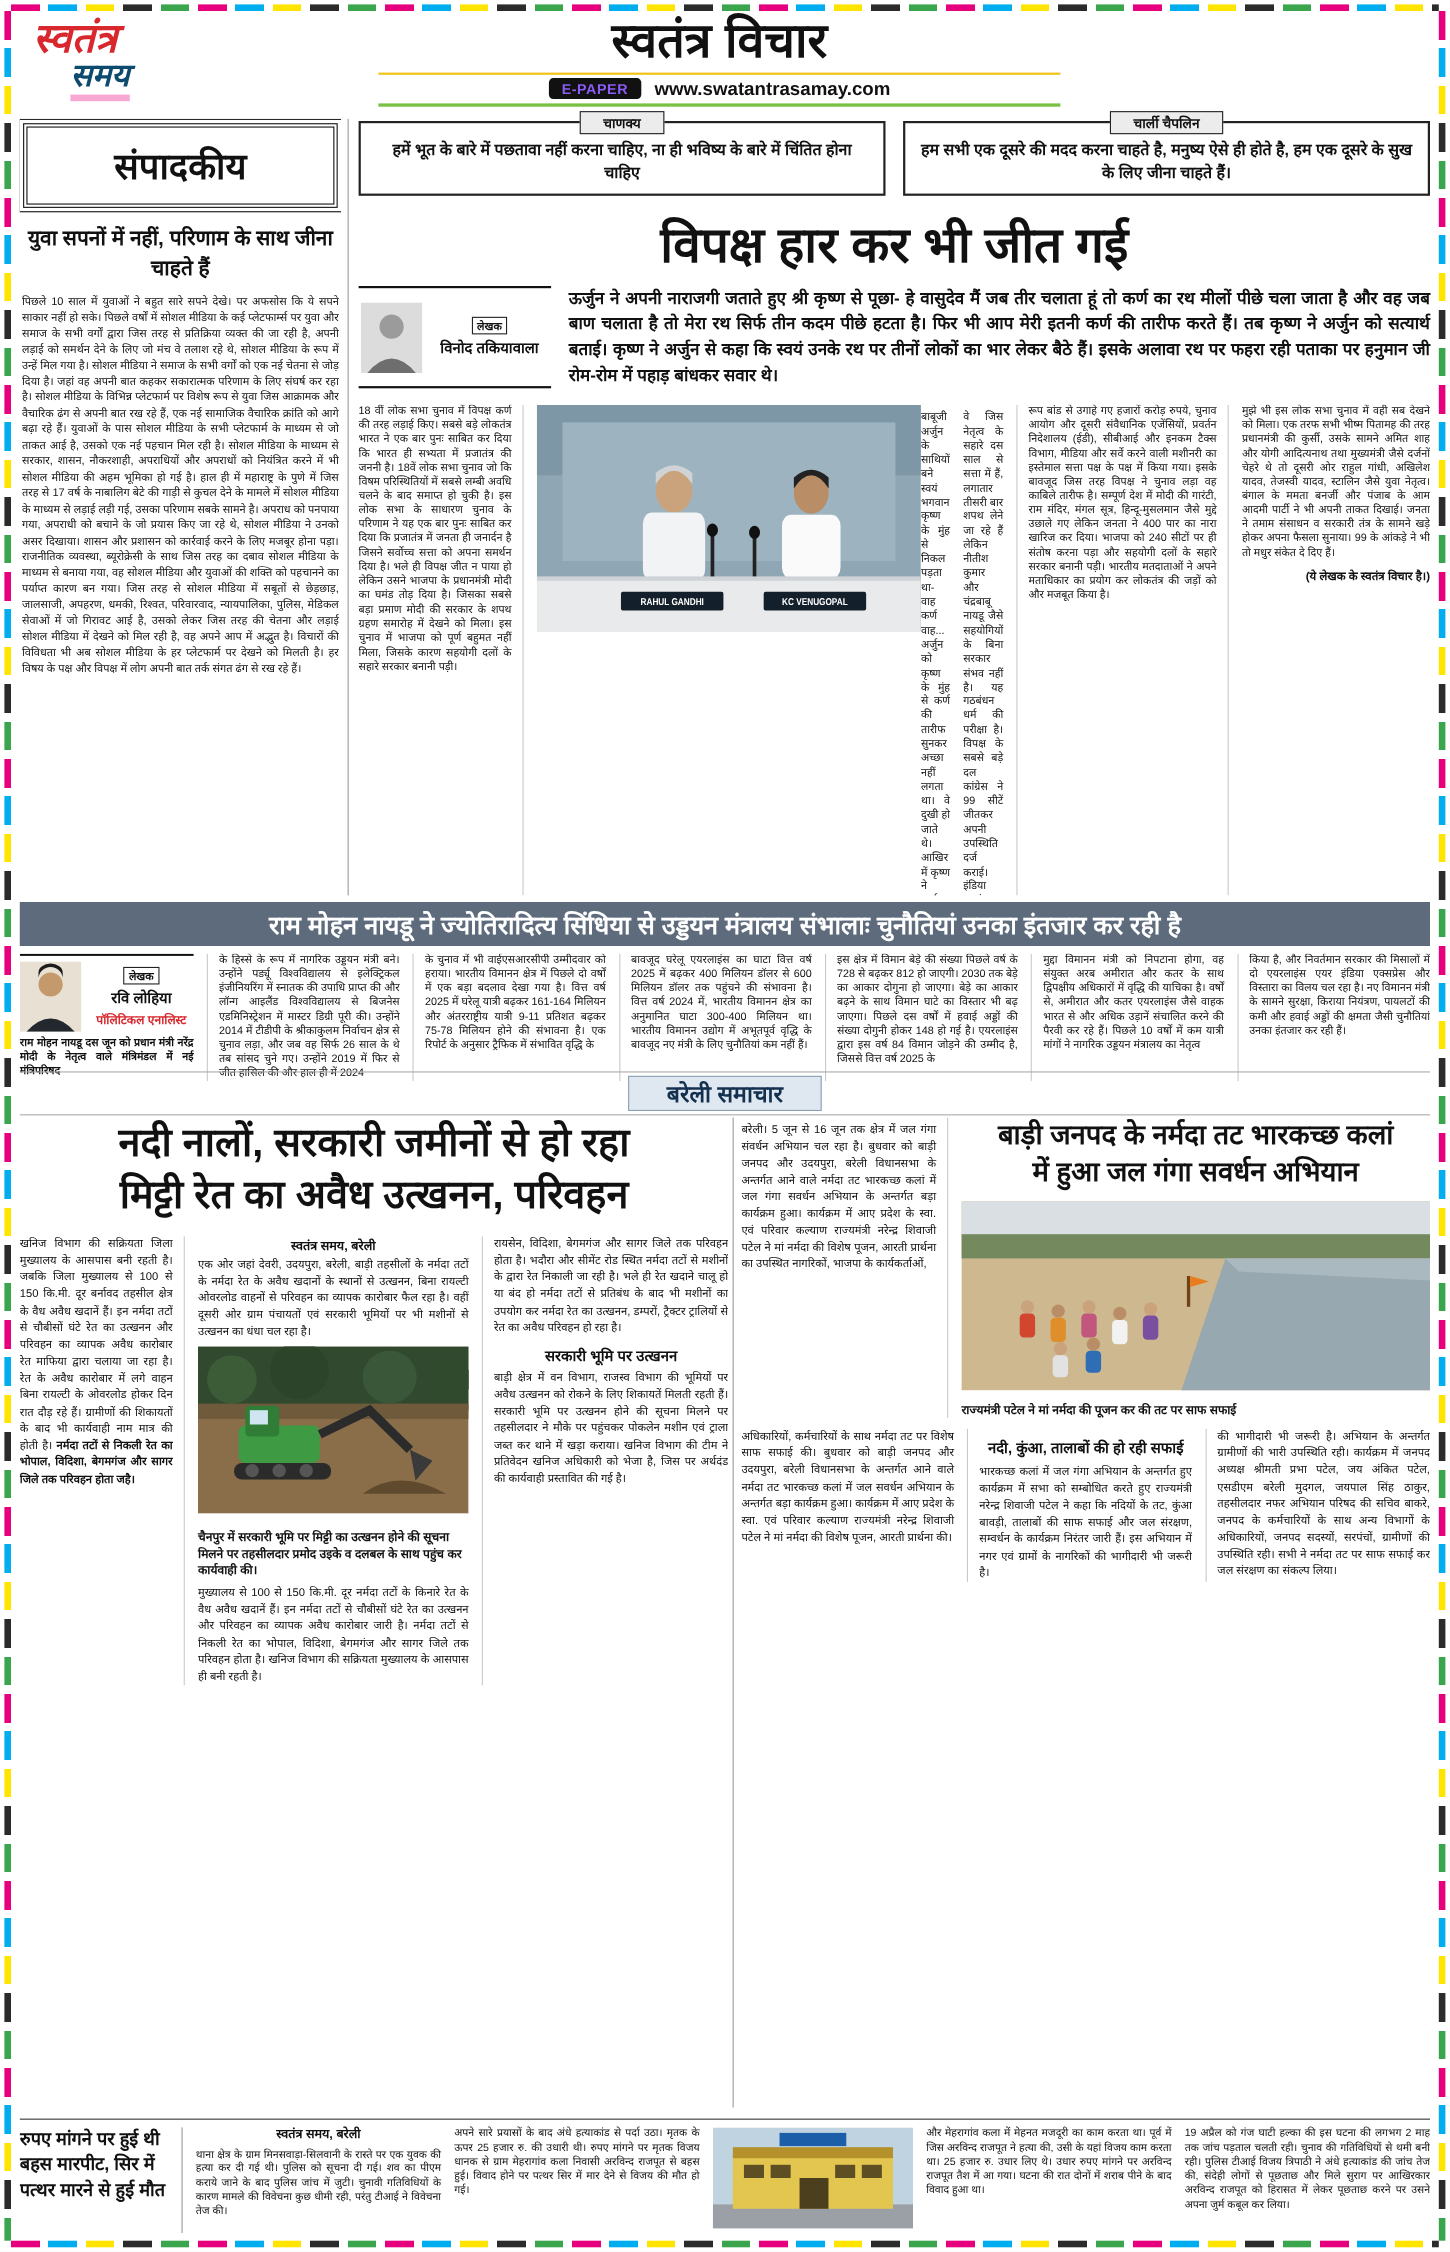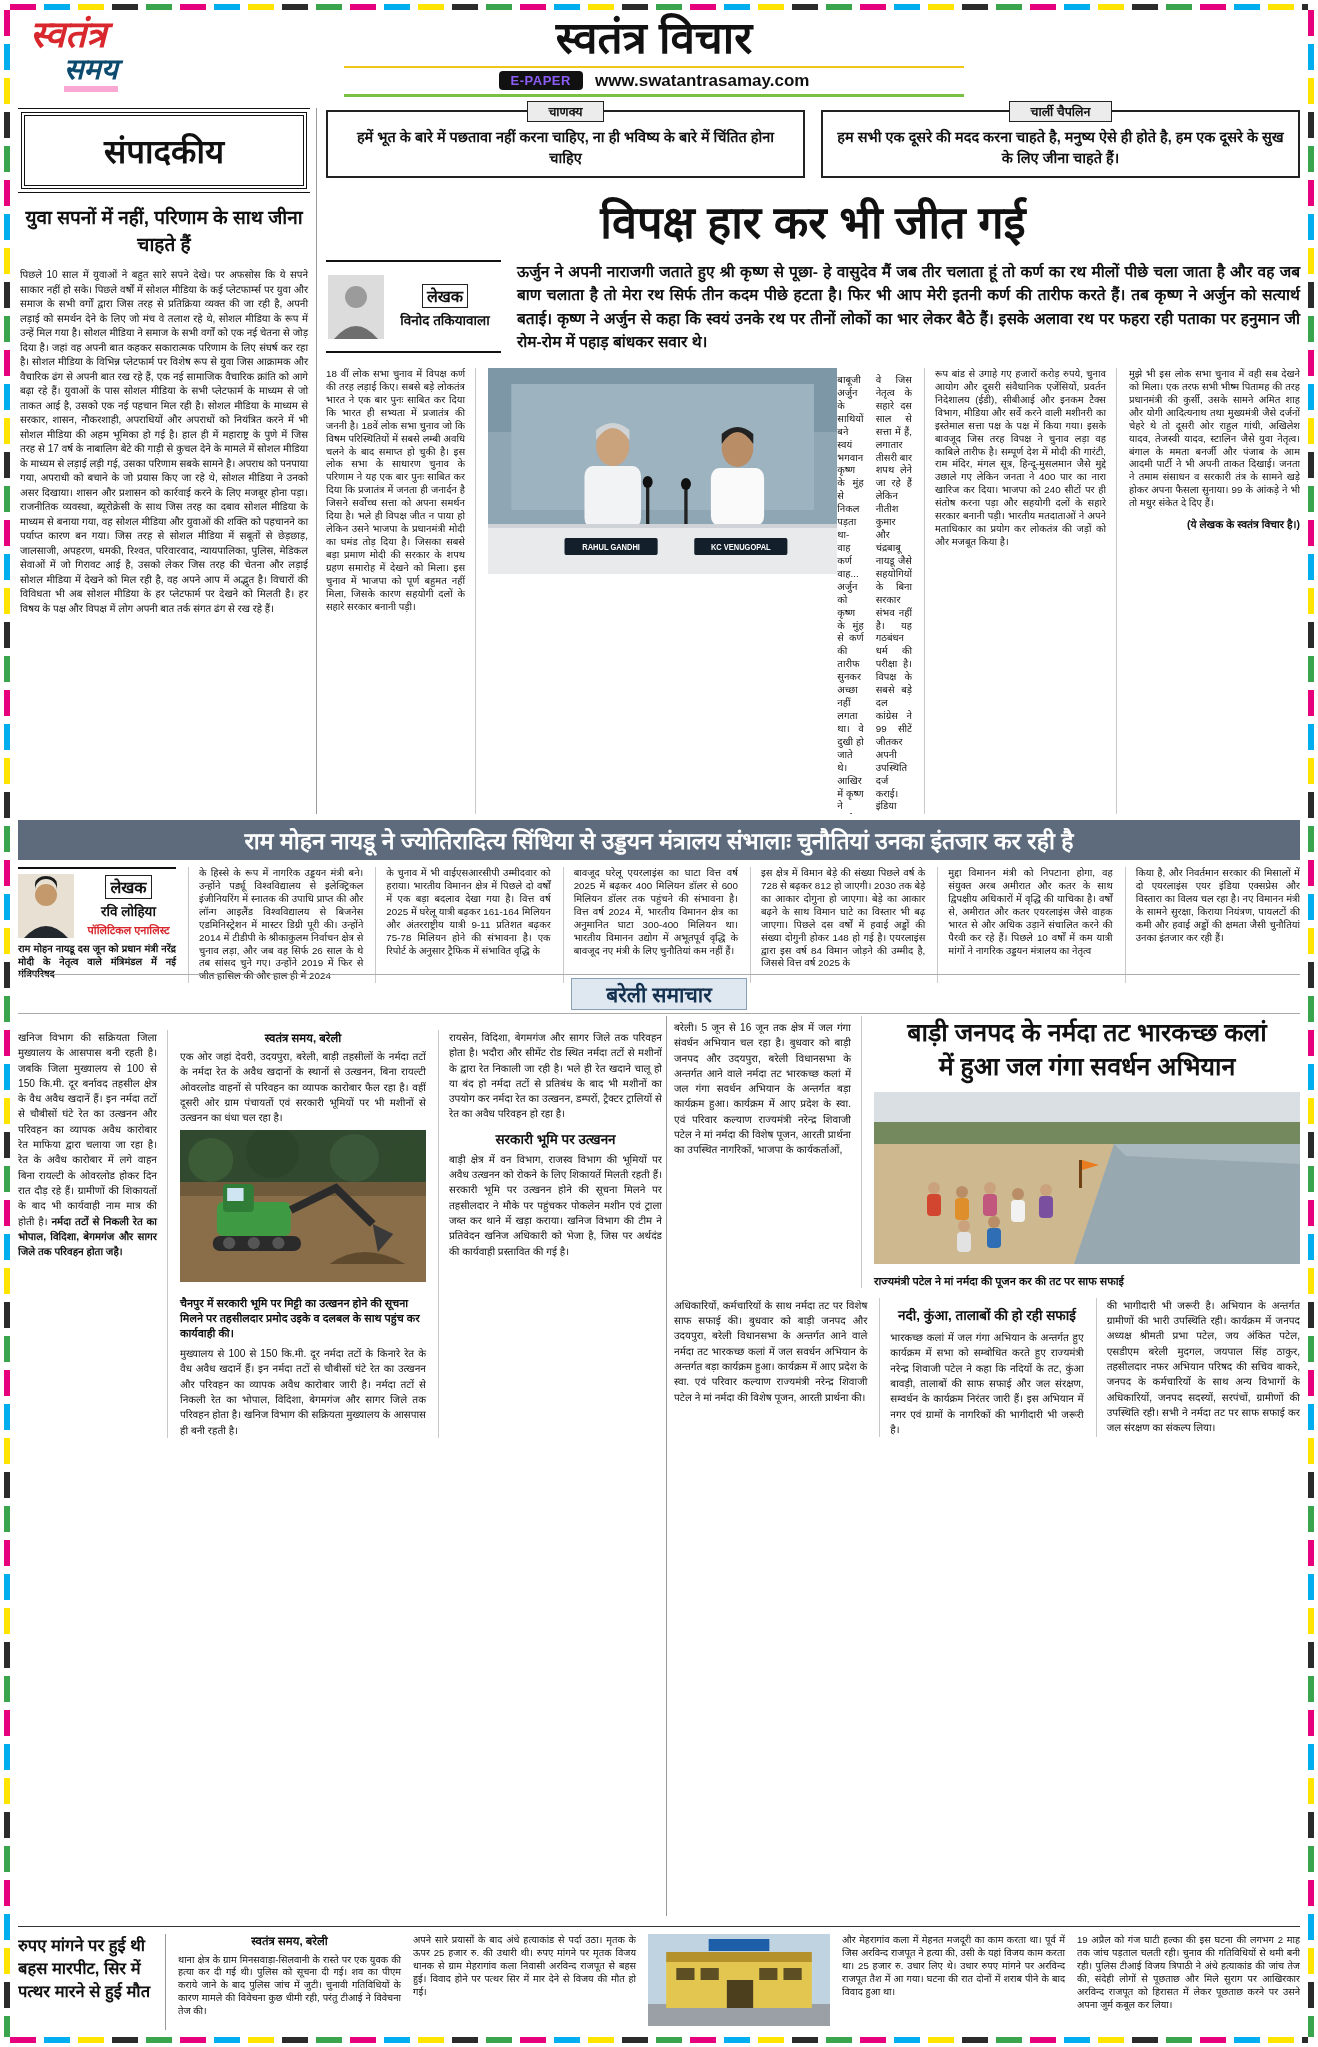--- a/index.html
+++ b/index.html
@@ -40,21 +40,21 @@
   .quote-box{flex:1;border:2px solid #222;padding:2px 12px 7px;}
   .quote-label{display:block;width:max-content;margin:-13px auto 5px;background:#ececec;border:1px solid #222;font-size:12.5px;font-weight:700;padding:1px 20px;}
   .quote-text{font-size:14.5px;font-weight:700;text-align:center;line-height:1.45;}
 
   
   .lead-head{position:absolute;left:326px;top:190px;width:974px;text-align:center;font-size:45px;font-weight:800;}
   .lead-byline-row{position:absolute;left:326px;top:260px;width:974px;display:flex;gap:16px;}
   .author-box{width:175px;flex:none;border-top:2px solid #111;border-bottom:2px solid #111;padding:5px 2px;display:flex;gap:7px;align-items:center;}
   .author-photo{width:56px;height:64px;flex:none;}
   .author-meta{flex:1;text-align:center;}
-  .author-label{display:inline-block;border:1px solid #222;font-size:16px;font-weight:700;padding:0 4px;margin-bottom:5px;}
+  .author-label{display:inline-block;border:1px solid #222;font-size:10px;font-weight:700;padding:0 4px;margin-bottom:5px;}
   .author-name{font-size:13.5px;font-weight:800;line-height:1.25;}
   .author-title{font-size:11px;font-weight:700;color:#d8272d;margin-top:2px;}
   .lead-intro{flex:1;font-size:15.5px;font-weight:700;text-align:justify;line-height:1.5;}
   .lead-body{position:absolute;left:326px;top:368px;width:974px;height:446px;display:flex;gap:12px;overflow:hidden;}
   .smalltext{font-size:9.8px;line-height:1.32;text-align:justify;}
   .lead-col1{width:150px;border-right:1px solid #c9c9c9;padding-right:10px;}
   .lead-center{width:424px;display:flex;flex-direction:row;}
   .press-photo{width:100%;height:206px;}
   .lead-center-cols{display:flex;gap:12px;flex:1;margin-top:6px;}
   .lead-center-cols > div{flex:1;}
@@ -229,20 +229,24 @@
       <div class="av-col smalltext">मुद्दा विमानन मंत्री को निपटाना होगा, वह संयुक्त अरब अमीरात और कतर के साथ द्विपक्षीय अधिकारों में वृद्धि की याचिका है। वर्षों से, अमीरात और कतर एयरलाइंस जैसे वाहक भारत से और अधिक उड़ानें संचालित करने की पैरवी कर रहे हैं। पिछले 10 वर्षों में कम यात्री मांगों ने नागरिक उड्डयन मंत्रालय का नेतृत्व</div>
       <div class="av-col smalltext">किया है, और निवर्तमान सरकार की मिसालों में दो एयरलाइंस एयर इंडिया एक्सप्रेस और विस्तारा का विलय चल रहा है। नए विमानन मंत्री के सामने सुरक्षा, किराया नियंत्रण, पायलटों की कमी और हवाई अड्डों की क्षमता जैसी चुनौतियां उनका इंतजार कर रही हैं।</div>
     </div>
   </div>
 
   <div class="bareli-band">
     <span class="bareli-chip">बरेली समाचार</span>
   </div>
 
   <div class="mining">
+    <div class="mining-head">
+      <div>नदी नालों, सरकारी जमीनों से हो रहा</div>
+      <div>मिट्टी रेत का अवैध उत्खनन, परिवहन</div>
+    </div>
     <div class="mining-cols">
       <div class="mining-col1">
         <span>खनिज विभाग की सक्रियता जिला मुख्यालय के आसपास बनी रहती है। जबकि जिला मुख्यालय से 100 से 150 कि.मी. दूर बर्नावद तहसील क्षेत्र के वैध अवैध खदानें हैं। इन नर्मदा तटों से चौबीसों घंटे रेत का उत्खनन और परिवहन का व्यापक अवैध कारोबार रेत माफिया द्वारा चलाया जा रहा है। रेत के अवैध कारोबार में लगे वाहन बिना रायल्टी के ओवरलोड होकर दिन रात दौड़ रहे हैं। ग्रामीणों की शिकायतों के बाद भी कार्यवाही नाम मात्र की होती है। </span>
         <span class="m-bold">नर्मदा तटों से निकली रेत का भोपाल, विदिशा, बेगमगंज और सागर जिले तक परिवहन होता जहै।</span>
       </div>
       <div class="mining-col2">
         <div class="dateline">स्वतंत्र समय, बरेली</div>
         <div class="body">एक ओर जहां देवरी, उदयपुरा, बरेली, बाड़ी तहसीलों के नर्मदा तटों के नर्मदा रेत के अवैध खदानों के स्थानों से उत्खनन, बिना रायल्टी ओवरलोड वाहनों से परिवहन का व्यापक कारोबार फैल रहा है। वहीं दूसरी ओर ग्राम पंचायतों एवं सरकारी भूमियों पर भी मशीनों से उत्खनन का धंधा चल रहा है।</div>
         <svg class="digger-photo" viewBox="0 0 240 152" preserveAspectRatio="none">
           <rect width="240" height="152" fill="#8a6d49"></rect>

